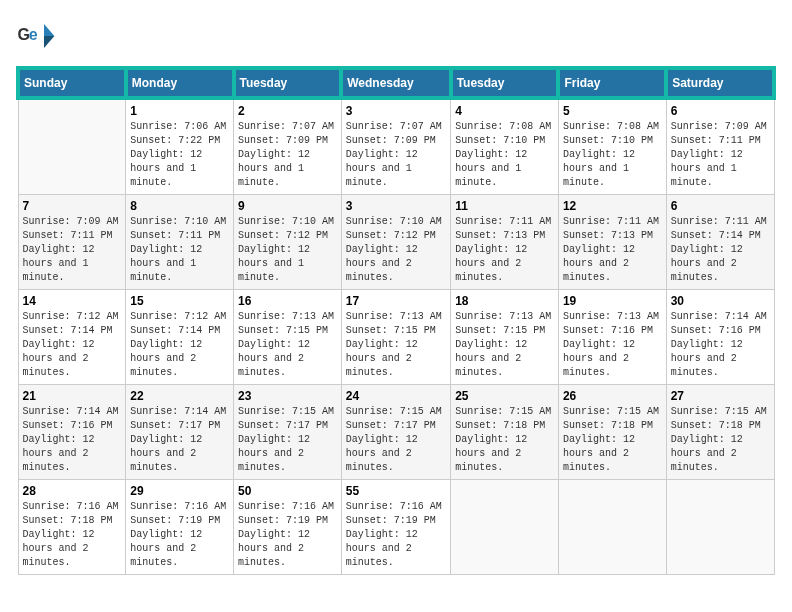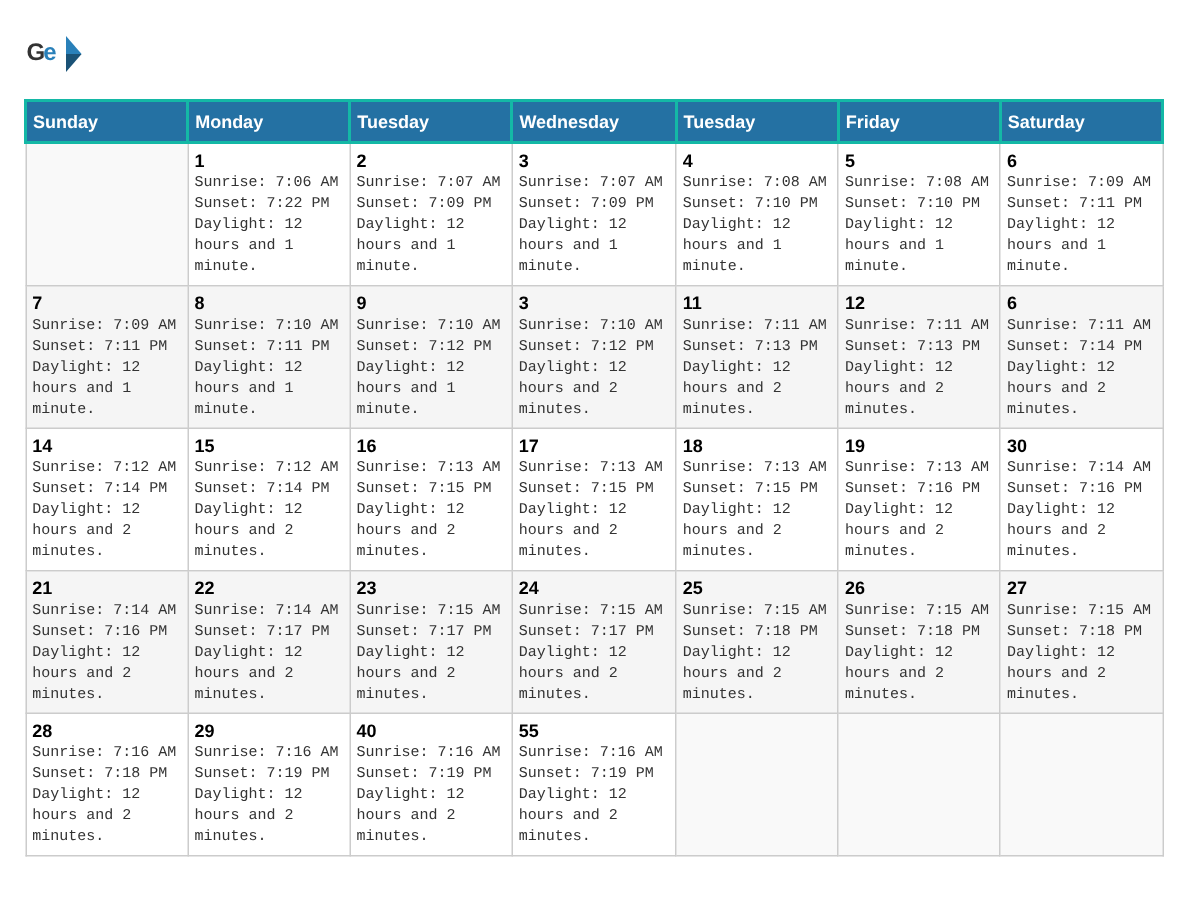--- a/index.html
+++ b/index.html
@@ -46,21 +46,21 @@
       width: 100%;
       border-collapse: collapse;
       font-size: 11px;
     }
     thead tr th {
       background-color: #2471a3;
       color: #fff;
       padding: 6px 4px;
       text-align: left;
       font-size: 12px;
-      border: 2px solid #14b8a6;
+      border: 4px solid #14b8a6;
     }
     tbody tr td {
       border: 1px solid #ccc;
       vertical-align: top;
       padding: 4px;
       height: 80px;
       width: 113px;
       background: #fff;
     }
     tbody tr:nth-child(even) td {
@@ -354,21 +354,21 @@
       </td>
         <td>
         <span class="day-num">29</span>
         <div class="day-info">
           <span>Sunrise: 7:16 AM</span><br>
           <span>Sunset: 7:19 PM</span><br>
           <span>Daylight: 12 hours and 2 minutes.</span>
         </div>
       </td>
         <td>
-        <span class="day-num">40</span>
+        <span class="day-num">50</span>
         <div class="day-info">
           <span>Sunrise: 7:16 AM</span><br>
           <span>Sunset: 7:19 PM</span><br>
           <span>Daylight: 12 hours and 2 minutes.</span>
         </div>
       </td>
         <td>
         <span class="day-num">55</span>
         <div class="day-info">
           <span>Sunrise: 7:16 AM</span><br>

